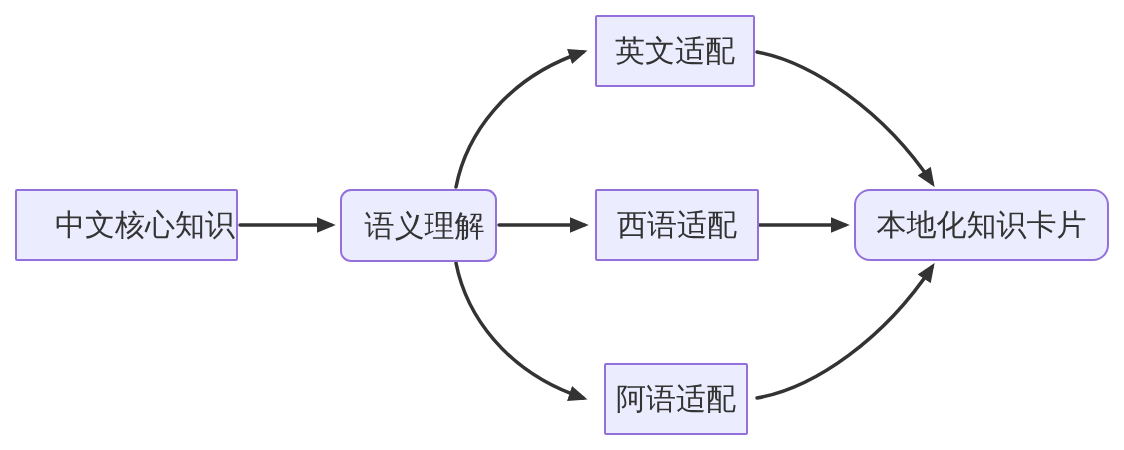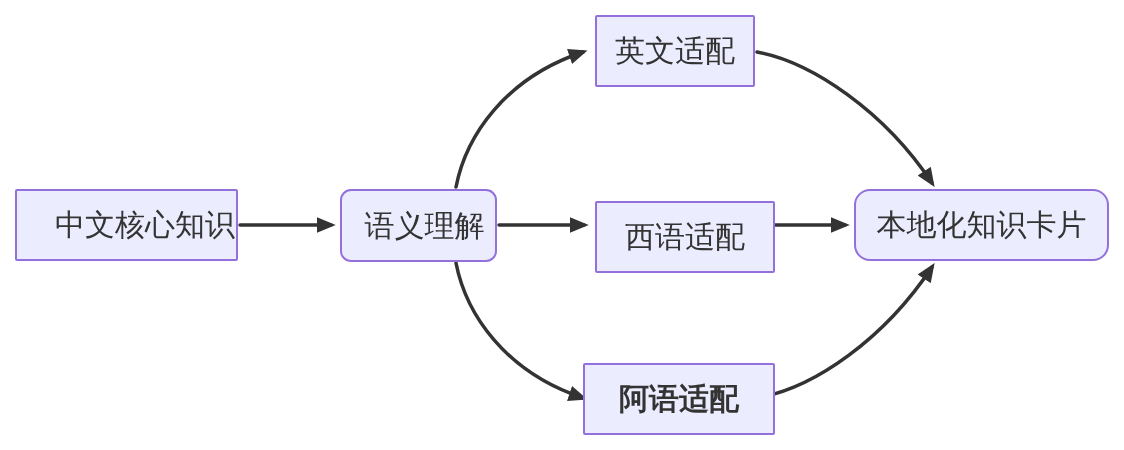--- a/index.html
+++ b/index.html
@@ -76,25 +76,25 @@
   </div>
 
   <div class="node rounded" style="left:340px; top:189px; width:157px; height:73px;">
     <span>语义理解</span>
   </div>
 
   <div class="node" style="left:595px; top:15px; width:160px; height:72px;">
     <span>英文适配</span>
   </div>
 
-  <div class="node" style="left:595px; top:201px; width:180px; height:72px;">
+  <div class="node" style="left:595px; top:189px; width:164px; height:72px;">
     <span>西语适配</span>
   </div>
 
-  <div class="node" style="left:583px; top:363px; width:192px; height:72px;font-weight:bold;">
+  <div class="node" style="left:604px; top:363px; width:144px; height:72px;">
     <span>阿语适配</span>
   </div>
 
   <div class="node" style="left:854px; top:189px; width:255px; height:72px;border-radius:16px;">
     <span>本地化知识卡片</span>
   </div>
 
 </div>
 
 </body></html>

